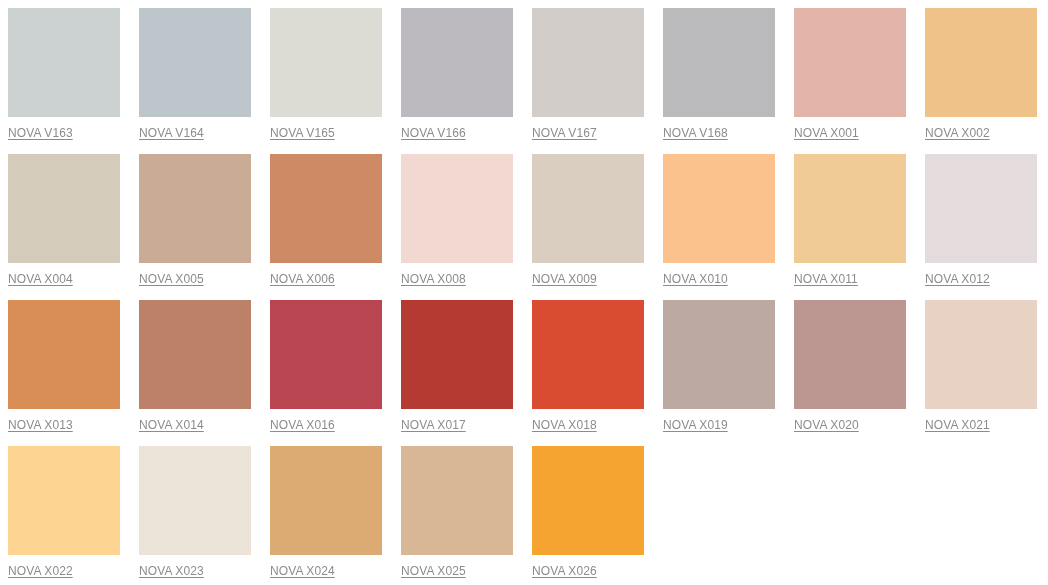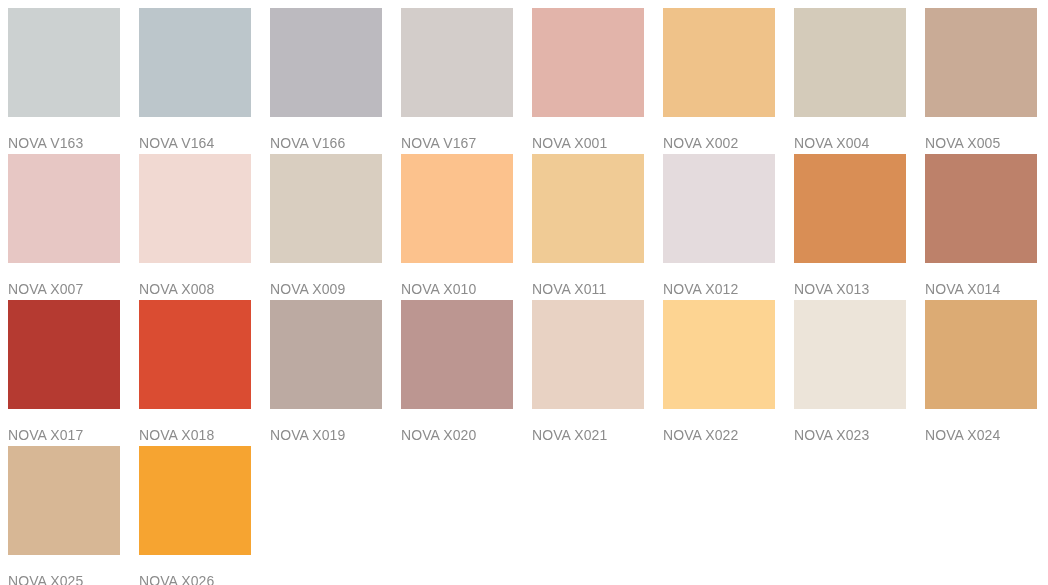--- a/index.html
+++ b/index.html
@@ -36,50 +36,54 @@
 
   .swatch-chip {
     width: 112px;
     height: 109px;
     display: block;
     box-sizing: border-box;
   }
 
   .swatch-label {
     display: inline-block;
-    margin-top: 20px;
-    font-size: 14px;
+    margin-top: 10px;
+    font-size: 12px;
     line-height: 13px;
     letter-spacing: 0.1px;
     color: #8c8c8c;
+    text-decoration: underline;
     text-underline-offset: 2px;
     white-space: nowrap;
     cursor: pointer;
   }
 </style>
 </head>
 <body style="background: rgb(255, 255, 255);">
 
 <main id="palette-grid">
     <div class="swatch-cell"><div class="swatch-chip" style="background-color: rgb(204, 209, 209);"></div><a class="swatch-label" style="color: rgb(140, 140, 140);">NOVA V163</a></div>
     <div class="swatch-cell"><div class="swatch-chip" style="background-color: rgb(188, 198, 203);"></div><a class="swatch-label" style="color: rgb(140, 140, 140);">NOVA V164</a></div>
+    <div class="swatch-cell"><div class="swatch-chip" style="background-color: rgb(220, 220, 213);"></div><a class="swatch-label" style="color: rgb(140, 140, 140);">NOVA V165</a></div>
     <div class="swatch-cell"><div class="swatch-chip" style="background-color: rgb(188, 186, 191);"></div><a class="swatch-label" style="color: rgb(140, 140, 140);">NOVA V166</a></div>
     <div class="swatch-cell"><div class="swatch-chip" style="background-color: rgb(211, 205, 202);"></div><a class="swatch-label" style="color: rgb(140, 140, 140);">NOVA V167</a></div>
+    <div class="swatch-cell"><div class="swatch-chip" style="background-color: rgb(186, 186, 188);"></div><a class="swatch-label" style="color: rgb(140, 140, 140);">NOVA V168</a></div>
     <div class="swatch-cell"><div class="swatch-chip" style="background-color: rgb(226, 180, 170);"></div><a class="swatch-label" style="color: rgb(140, 140, 140);">NOVA X001</a></div>
     <div class="swatch-cell"><div class="swatch-chip" style="background-color: rgb(239, 194, 137);"></div><a class="swatch-label" style="color: rgb(140, 140, 140);">NOVA X002</a></div>
     <div class="swatch-cell"><div class="swatch-chip" style="background-color: rgb(212, 203, 186);"></div><a class="swatch-label" style="color: rgb(140, 140, 140);">NOVA X004</a></div>
     <div class="swatch-cell"><div class="swatch-chip" style="background-color: rgb(201, 171, 150);"></div><a class="swatch-label" style="color: rgb(140, 140, 140);">NOVA X005</a></div>
-    <div class="swatch-cell"><div class="swatch-chip" style="background-color: rgb(231, 199, 196);"></div><a class="swatch-label" style="color: rgb(140, 140, 140);">NOVA X007</a></div>
+    <div class="swatch-cell"><div class="swatch-chip" style="background-color: rgb(206, 138, 101);"></div><a class="swatch-label" style="color: rgb(140, 140, 140);">NOVA X006</a></div>
     <div class="swatch-cell"><div class="swatch-chip" style="background-color: rgb(241, 217, 210);"></div><a class="swatch-label" style="color: rgb(140, 140, 140);">NOVA X008</a></div>
     <div class="swatch-cell"><div class="swatch-chip" style="background-color: rgb(217, 206, 192);"></div><a class="swatch-label" style="color: rgb(140, 140, 140);">NOVA X009</a></div>
     <div class="swatch-cell"><div class="swatch-chip" style="background-color: rgb(252, 194, 141);"></div><a class="swatch-label" style="color: rgb(140, 140, 140);">NOVA X010</a></div>
     <div class="swatch-cell"><div class="swatch-chip" style="background-color: rgb(240, 203, 149);"></div><a class="swatch-label" style="color: rgb(140, 140, 140);">NOVA X011</a></div>
     <div class="swatch-cell"><div class="swatch-chip" style="background-color: rgb(228, 219, 221);"></div><a class="swatch-label" style="color: rgb(140, 140, 140);">NOVA X012</a></div>
     <div class="swatch-cell"><div class="swatch-chip" style="background-color: rgb(217, 142, 85);"></div><a class="swatch-label" style="color: rgb(140, 140, 140);">NOVA X013</a></div>
     <div class="swatch-cell"><div class="swatch-chip" style="background-color: rgb(189, 129, 106);"></div><a class="swatch-label" style="color: rgb(140, 140, 140);">NOVA X014</a></div>
+    <div class="swatch-cell"><div class="swatch-chip" style="background-color: rgb(184, 69, 79);"></div><a class="swatch-label" style="color: rgb(140, 140, 140);">NOVA X016</a></div>
     <div class="swatch-cell"><div class="swatch-chip" style="background-color: rgb(181, 58, 49);"></div><a class="swatch-label" style="color: rgb(140, 140, 140);">NOVA X017</a></div>
     <div class="swatch-cell"><div class="swatch-chip" style="background-color: rgb(218, 76, 50);"></div><a class="swatch-label" style="color: rgb(140, 140, 140);">NOVA X018</a></div>
     <div class="swatch-cell"><div class="swatch-chip" style="background-color: rgb(188, 170, 162);"></div><a class="swatch-label" style="color: rgb(140, 140, 140);">NOVA X019</a></div>
     <div class="swatch-cell"><div class="swatch-chip" style="background-color: rgb(188, 150, 145);"></div><a class="swatch-label" style="color: rgb(140, 140, 140);">NOVA X020</a></div>
     <div class="swatch-cell"><div class="swatch-chip" style="background-color: rgb(232, 210, 195);"></div><a class="swatch-label" style="color: rgb(140, 140, 140);">NOVA X021</a></div>
     <div class="swatch-cell"><div class="swatch-chip" style="background-color: rgb(253, 212, 146);"></div><a class="swatch-label" style="color: rgb(140, 140, 140);">NOVA X022</a></div>
     <div class="swatch-cell"><div class="swatch-chip" style="background-color: rgb(236, 228, 217);"></div><a class="swatch-label" style="color: rgb(140, 140, 140); text-align: center;">NOVA X023</a></div>
     <div class="swatch-cell"><div class="swatch-chip" style="background-color: rgb(220, 171, 116);"></div><a class="swatch-label" style="color: rgb(140, 140, 140);">NOVA X024</a></div>
     <div class="swatch-cell"><div class="swatch-chip" style="background-color: rgb(215, 183, 149);"></div><a class="swatch-label" style="color: rgb(140, 140, 140);">NOVA X025</a></div>
     <div class="swatch-cell"><div class="swatch-chip" style="background-color: rgb(246, 164, 49);"></div><a class="swatch-label" style="color: rgb(140, 140, 140);">NOVA X026</a></div>

